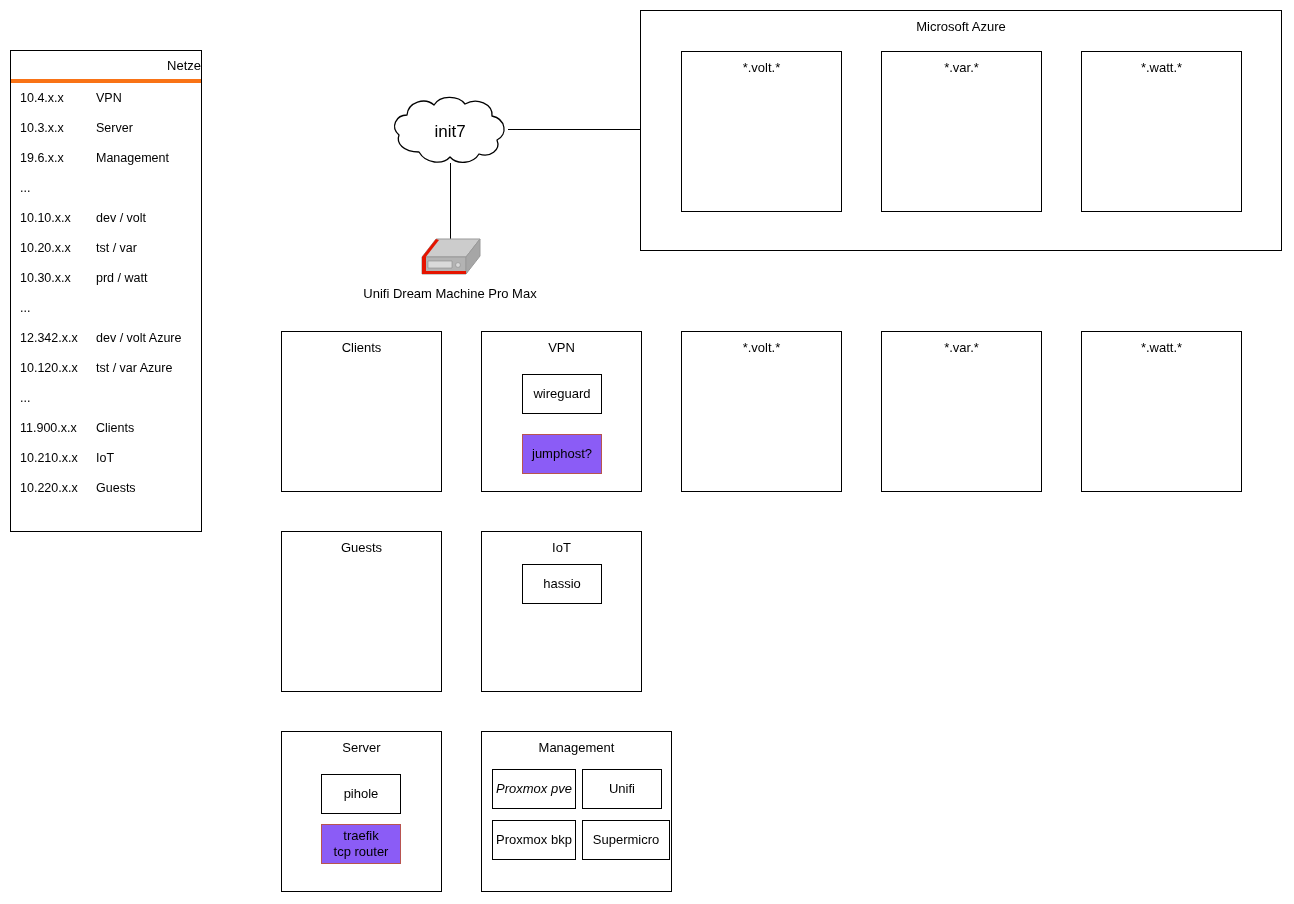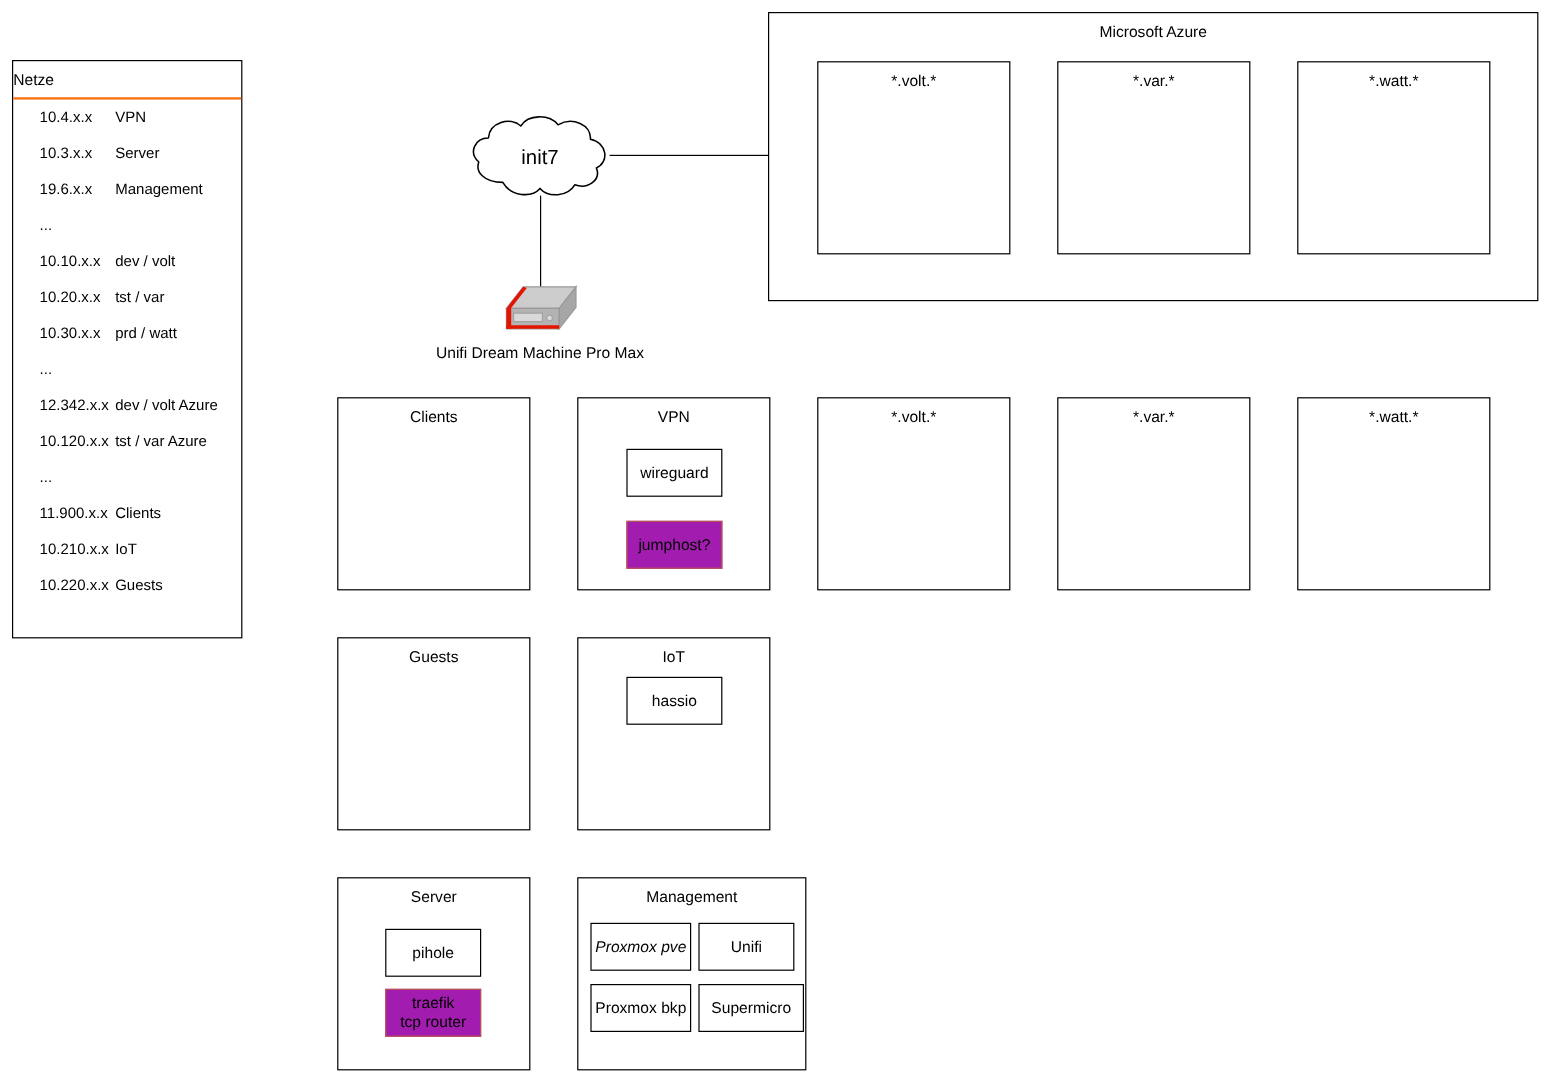--- a/index.html
+++ b/index.html
@@ -44,21 +44,21 @@
     background: #ffffff;
     display: flex;
     align-items: center;
     justify-content: center;
     text-align: center;
     font-size: 13px;
     line-height: 16px;
     color: #000000;
   }
   .node.highlight {
-    background: #a21caf;
+    background: #8b5cf6;
     border: 1px solid #b85450;
   }
   .line {
     position: absolute;
     background: #000000;
   }
 
   
   #netze-table {
     position: absolute;
@@ -70,42 +70,42 @@
     border: 1px solid #000000;
     background: #ffffff;
   }
   #netze-header {
     position: absolute;
     left: 0;
     top: 0;
     width: 100%;
     height: 32px;
     box-sizing: border-box;
-    border-bottom: 2px solid #f97316;
+    border-bottom: 4px solid #f97316;
     display: flex;
     align-items: center;
-    justify-content: flex-start;
+    justify-content: flex-end;
     font-size: 13px;
     color: #000000;
   }
   #netze-rows {
     position: absolute;
     left: 0;
     top: 32px;
     width: 100%;
   }
   .netze-row {
     position: relative;
     height: 30px;
     display: flex;
     align-items: center;
   }
   .netze-cidr {
     position: absolute;
-    left: 22px;
+    left: 9px;
     font-size: 12.5px;
     color: #000000;
     white-space: nowrap;
   }
   .netze-name {
     position: absolute;
     left: 85px;
     font-size: 12.5px;
     color: #000000;
     white-space: nowrap;

